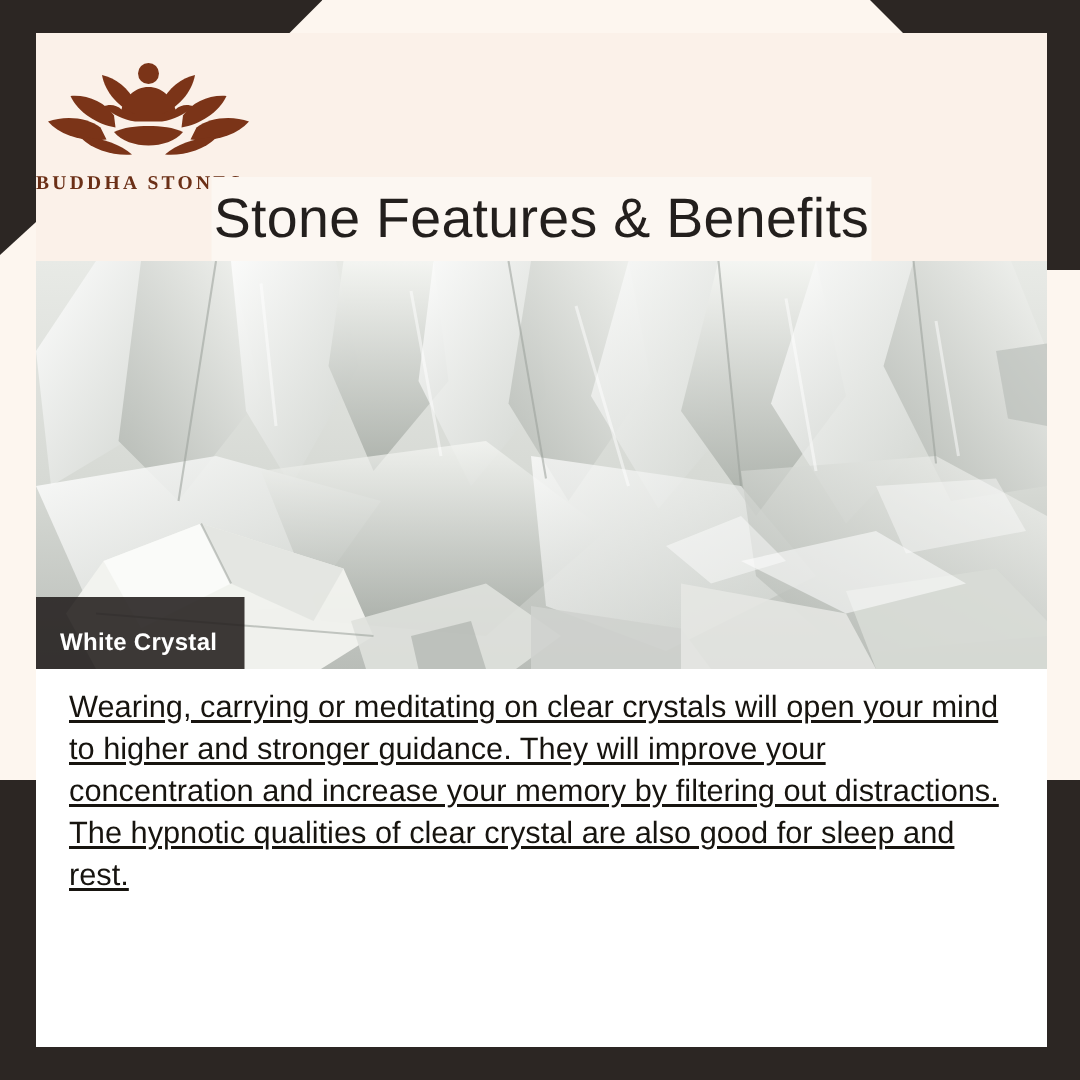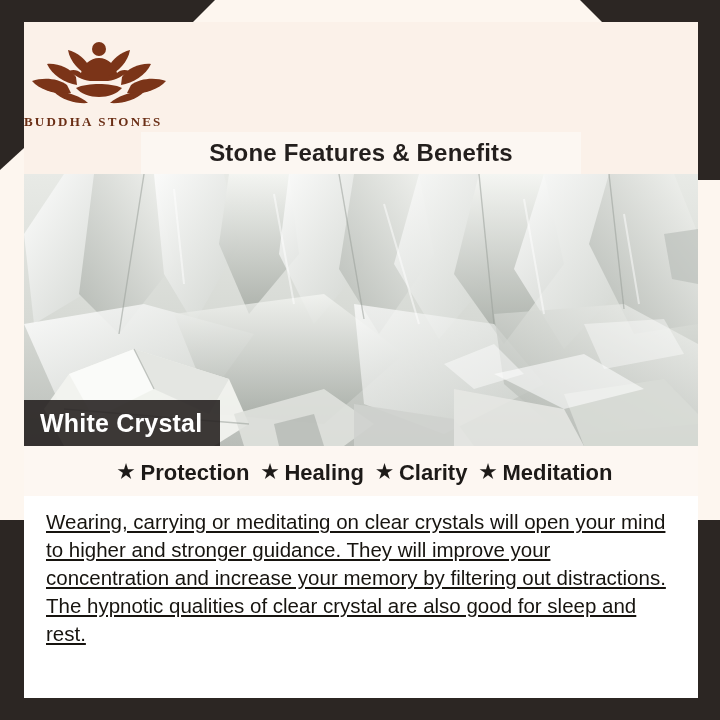--- a/index.html
+++ b/index.html
@@ -77,43 +77,43 @@
   .title-bar{
     position:absolute;
     left:50%;
     transform:translateX(-50%);
     bottom:-2px;
     width:440px;
     background:#fcf7f2;
     padding:7px 0 9px 0;
   }
   .title-bar .title{
-    font-size:24px;
-    font-weight:bold;
+    font-size:37px;
+    font-weight:normal;
     color:#231f1d;
     font-family:"Liberation Sans", sans-serif;
     letter-spacing:0.2px;
   }
   
   .photo{
     position:relative;
     width:100%;
     height:272px;
     overflow:hidden;
     background:#cfd2cf;
   }
   .photo svg{display:block;width:100%;height:100%;}
   .caption{
     position:absolute;
     left:0;bottom:0;
     background:rgba(34,30,28,0.88);
     color:#ffffff;
-    font-size:25px;
+    font-size:16px;
     font-weight:bold;
-    padding:9px 18px 8px 16px;
+    padding:22px 18px 8px 16px;
     letter-spacing:0.2px;
   }
   
   .benefits{
     background:#fdf7f2;
     text-align:center;
     padding:14px 0 10px 0;
     font-size:22px;
     font-weight:bold;
     color:#1d1a18;
@@ -256,22 +256,19 @@
           <line x1="40" y1="235" x2="225" y2="250"></line>
           <line x1="110" y1="175" x2="130" y2="215"></line>
         </g>
 
         <polygon points="250,250 290,240 300,272 255,272" fill="#a9ada8" opacity="0.6"></polygon>
         <polygon points="640,60 674,55 674,110 648,105" fill="#b6bab5" opacity="0.6"></polygon>
       </svg>
       <div class="caption">White Crystal</div>
     </div>
 
-    <div class="benefits">
-      <span class="star">★</span><span class="b-item">Protection</span><span class="star">★</span><span class="b-item">Healing</span><span class="star">★</span><span class="b-item">Clarity</span><span class="star">★</span><span class="b-item">Meditation</span>
-    </div>
 
     <div class="body-text">
       <p>Wearing, carrying or meditating on clear crystals will open your mind to higher and stronger guidance. They will improve your concentration and increase your memory by filtering out distractions. The hypnotic qualities of clear crystal are also good for sleep and rest.</p>
     </div>
 
   </div>
 </div>
 
 </body></html>

